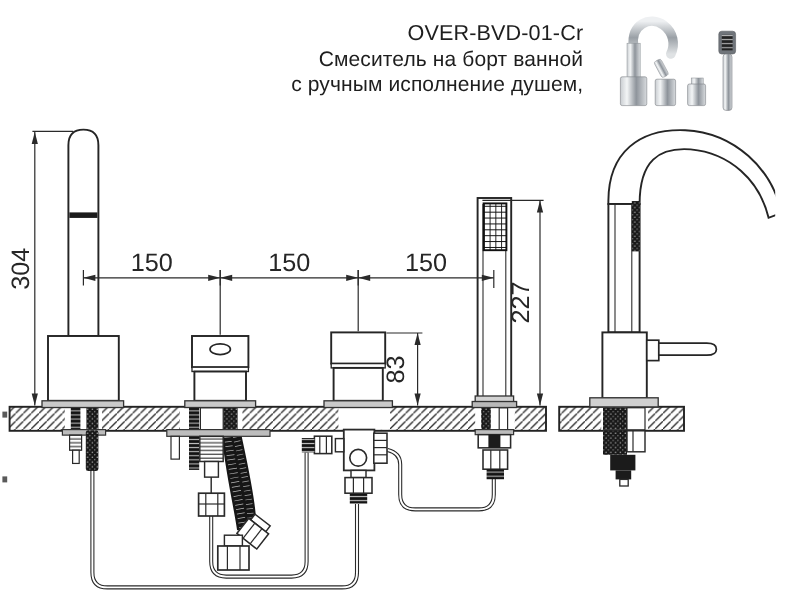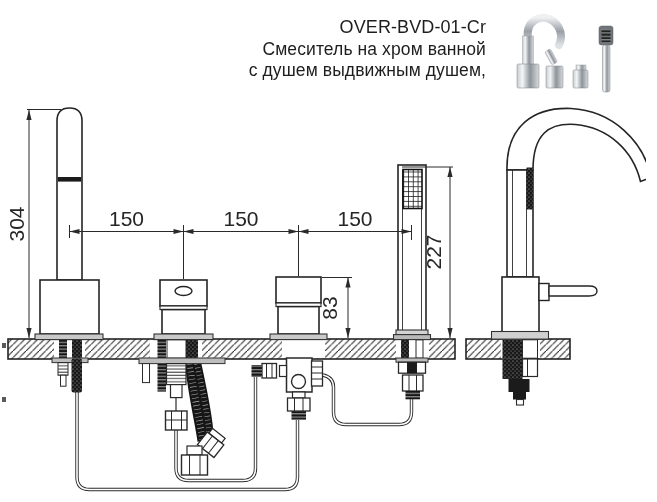--- a/index.html
+++ b/index.html
@@ -17,22 +17,22 @@
   svg text{font-family:"Liberation Sans", sans-serif;fill:#262626;}
   .dimtext{font-size:21px;}
 </style>
 </head>
 <body>
 
 <div class="canvas">
 
   <div class="title-block">
     <div class="model">OVER-BVD-01-Cr</div>
-    <div>Смеситель на хром ванной</div>
-    <div>с душем выдвижным душем,</div>
+    <div>Смеситель на борт ванной</div>
+    <div>с ручным исполнение душем,</div>
   </div>
 
   <svg width="657" height="502" viewBox="0 0 657 502">
     <defs>
       <pattern id="hatch" patternUnits="userSpaceOnUse" width="6.5" height="6.5">
         <path d="M-1,7.5 L7.5,-1" stroke="#2b2b2b" stroke-width="1.1"></path>
       </pattern>
       <pattern id="braid" patternUnits="userSpaceOnUse" width="4" height="4">
         <rect width="4" height="4" fill="#181818"></rect>
         <circle cx="1" cy="1" r="0.55" fill="#cfcfcf"></circle>

